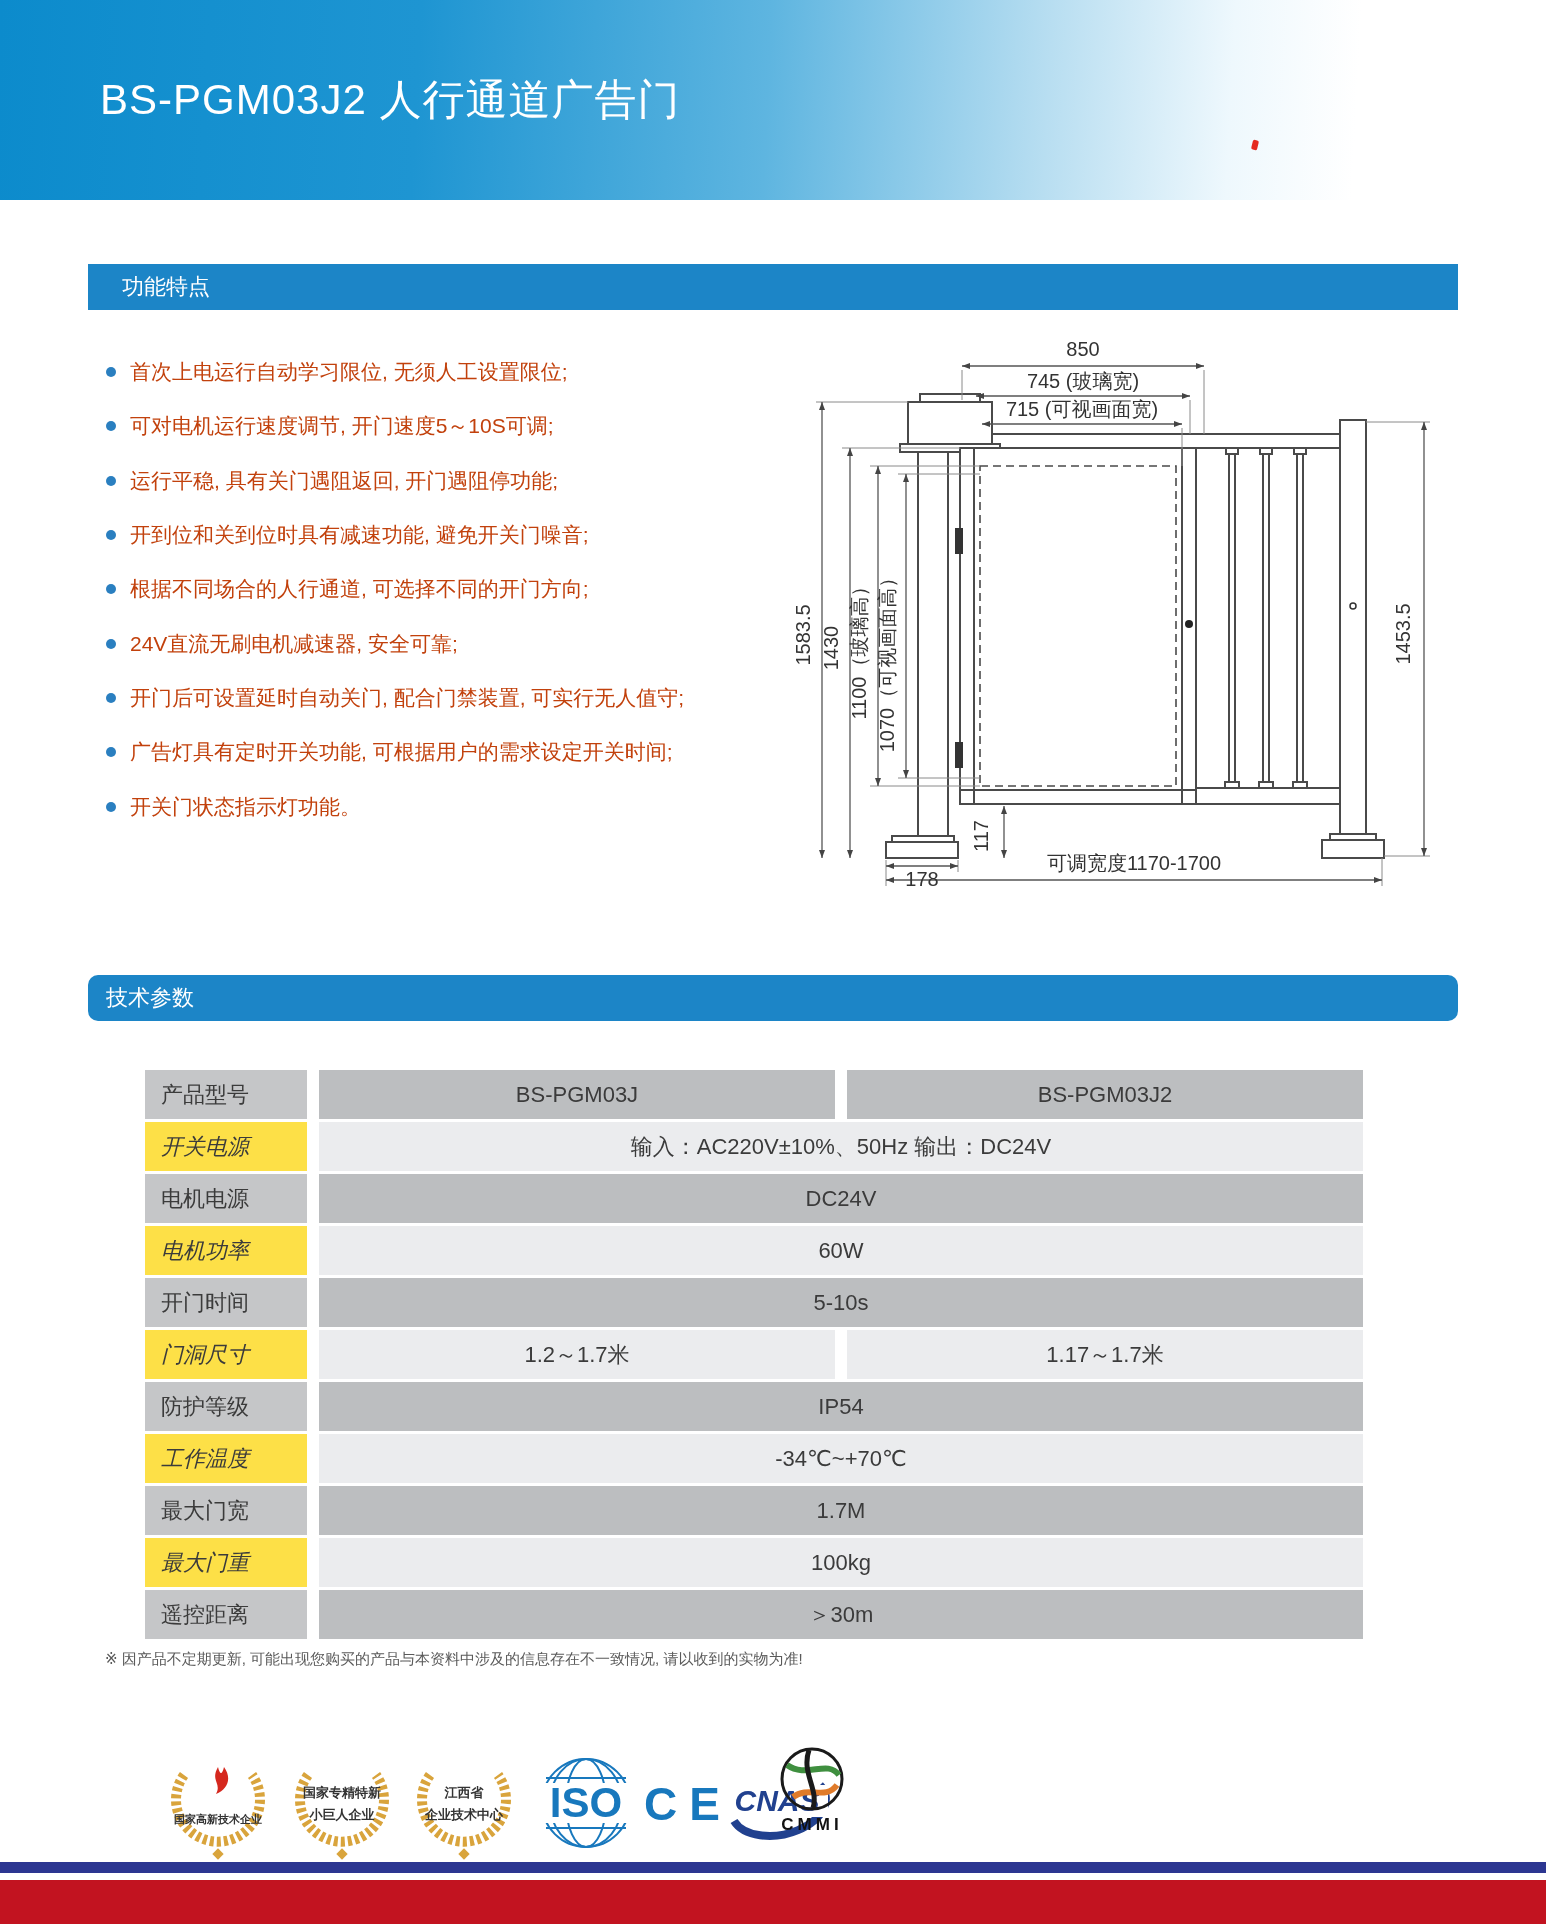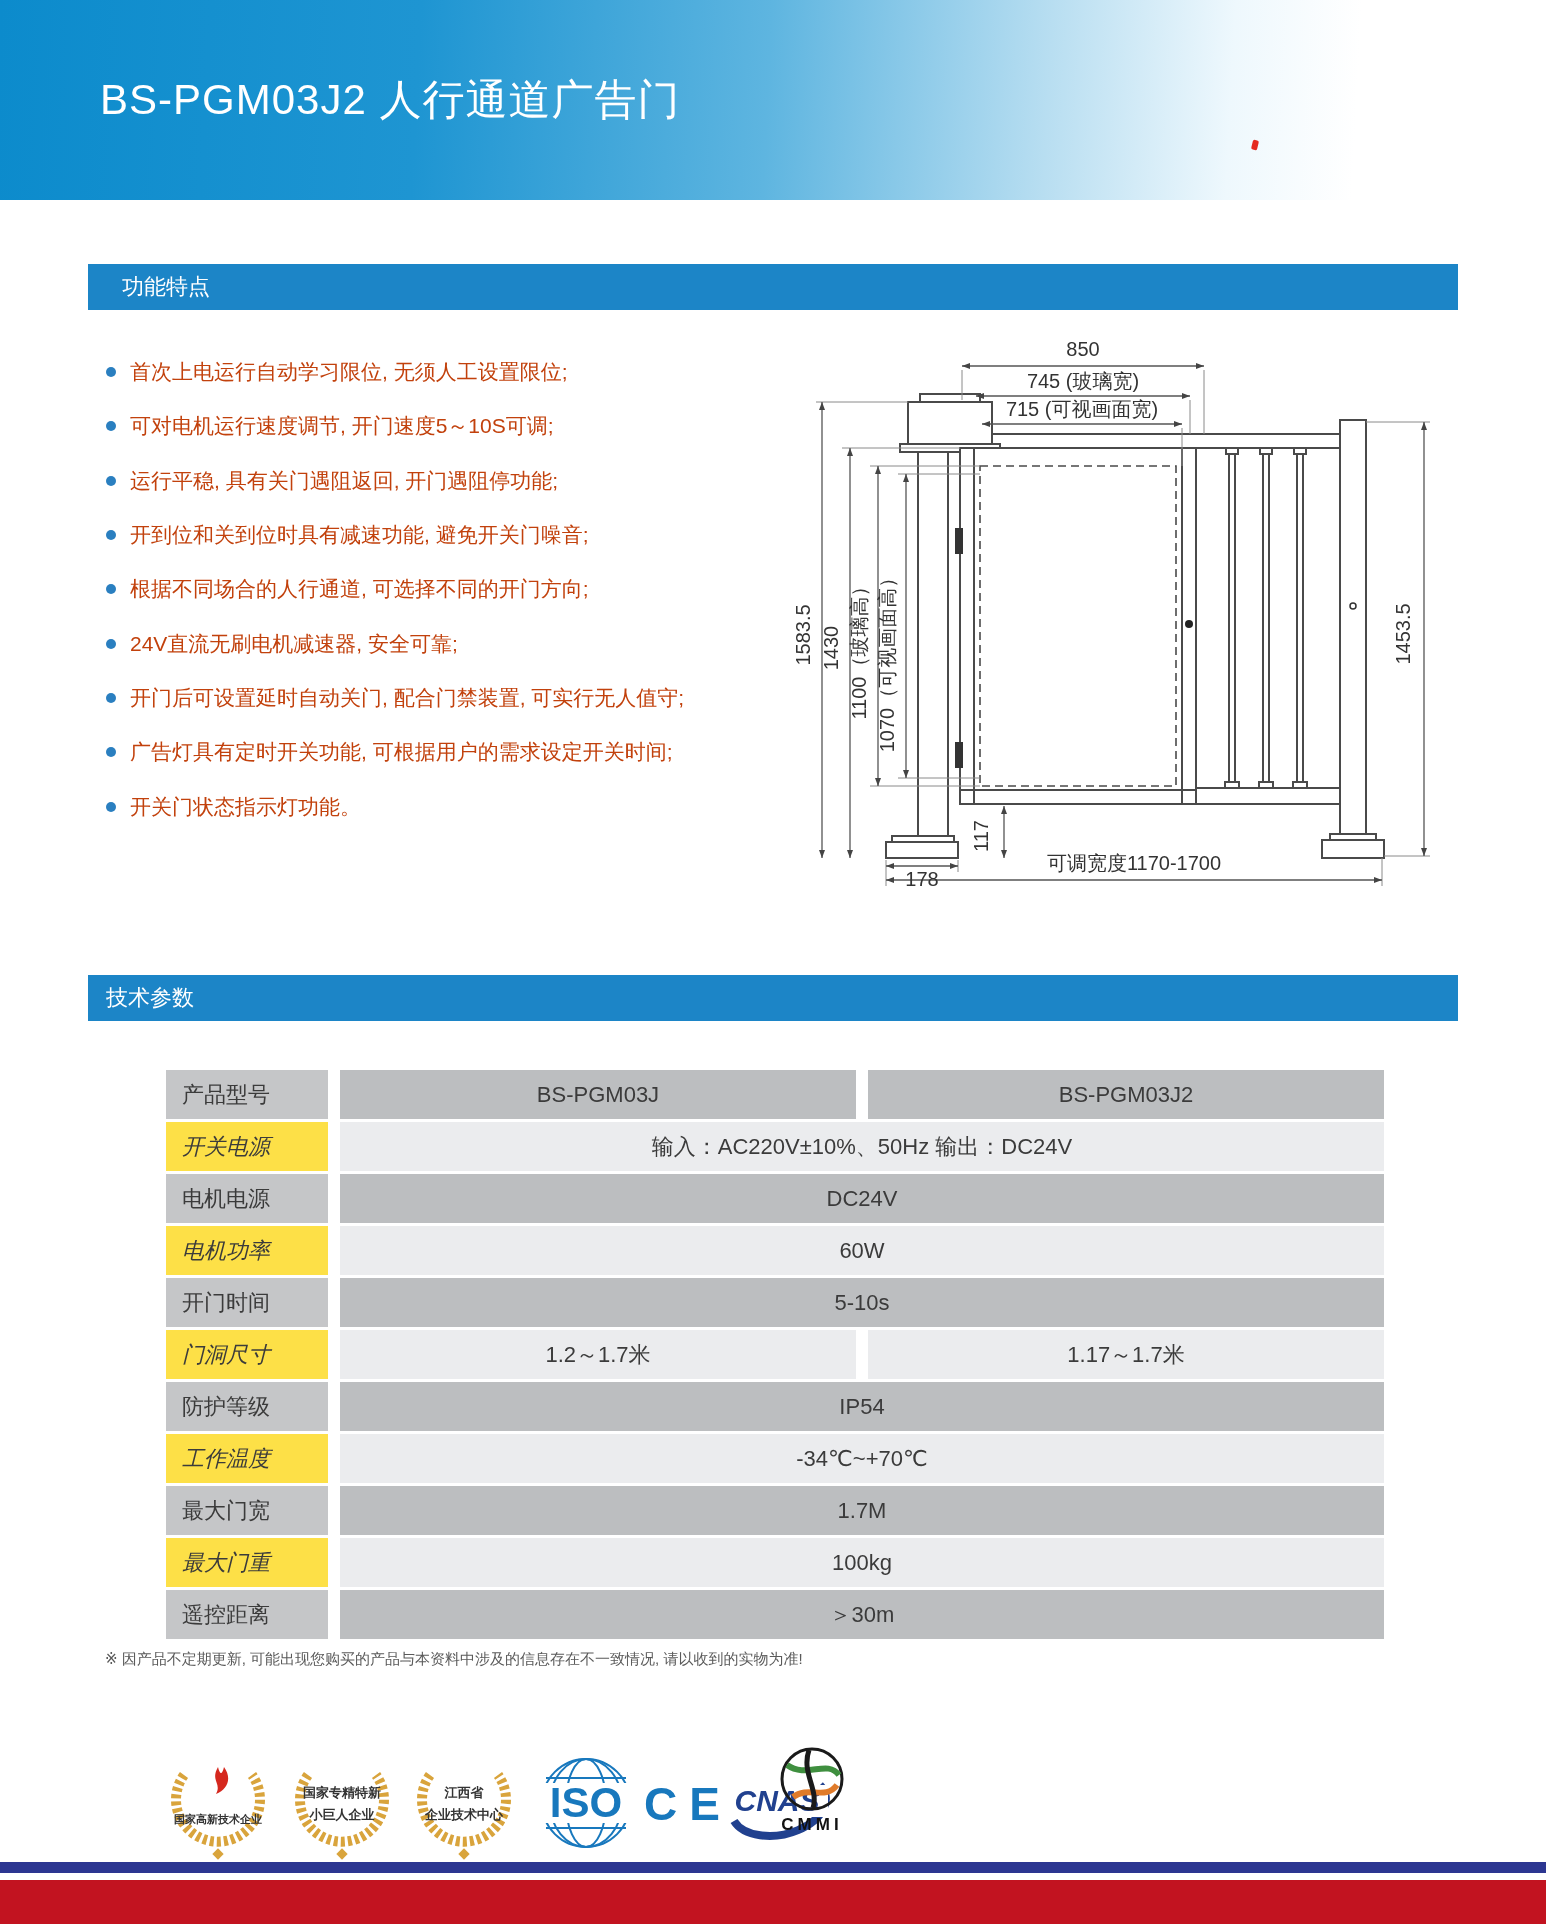--- a/index.html
+++ b/index.html
@@ -9,38 +9,38 @@
   
   .header{position:absolute;left:0;top:0;width:1394px;height:200px;
     background:linear-gradient(93deg,#0c8bcc 0%,#1e95d2 30%,#5eb5e0 55%,#b8def1 75%,#eef8fd 88%,#ffffff 97%);}
   .title{position:absolute;left:100px;top:72px;font-size:42px;color:#ffffff;letter-spacing:1px;white-space:nowrap;}
   .red-speck{position:absolute;left:1252px;top:140px;width:6px;height:10px;background:#e5291f;border-radius:2px;transform:rotate(14deg);}
 
   
   .secbar{position:absolute;left:88px;width:1370px;height:46px;background:#1c85c7;color:#fff;
     display:flex;align-items:center;padding-left:18px;box-sizing:border-box;font-size:22px;}
   .secbar.features{top:264px;padding-left:34px;}
-  .secbar.specs{top:975px;}
+  .secbar.specs{top:975px;border-radius:10px;}
 
   
   .features-list{position:absolute;left:106px;top:345px;list-style:none;margin:0;padding:0;}
   .features-list li{display:flex;align-items:center;height:54.3px;font-size:21px;color:#c2410c;white-space:nowrap;}
   .bullet{width:10px;height:10px;border-radius:50%;background:#2a7fc0;margin-right:14px;flex:0 0 auto;}
 
   
   .diagram{position:absolute;left:0;top:0;width:1546px;height:1924px;pointer-events:none;}
   .diagram text{font-family:"Liberation Sans","DejaVu Sans",sans-serif;font-size:20px;fill:#333;}
   .struct{stroke:#4a4a4a;stroke-width:2;fill:none;}
   .structf{stroke:#4a4a4a;stroke-width:2;fill:#ffffff;}
   .dim{stroke:#555;stroke-width:1.3;fill:none;}
   .ext{stroke:#8a8a8a;stroke-width:1;fill:none;}
   .dash{stroke:#4a4a4a;stroke-width:1.6;fill:none;stroke-dasharray:8 5;}
 
   
-  .spec-table{position:absolute;left:122px;top:1070px;width:1218px;padding-left:44px;}
+  .spec-table{position:absolute;left:101px;top:1070px;width:1218px;padding-left:44px;}
   .trow{display:flex;height:49px;margin-bottom:3px;font-size:22px;color:#3b3b3b;}
   .tlbl{width:162px;flex:0 0 auto;display:flex;align-items:center;padding-left:16px;box-sizing:border-box;}
   .tval{flex:1 1 0;display:flex;align-items:center;justify-content:center;margin-left:12px;text-align:center;}
   .trow.dark .tlbl{background:#c5c6c8;}
   .trow.dark .tval{background:#bcbec0;}
   .trow.light .tlbl{background:#fde047;font-style:italic;}
   .trow.light .tval{background:#ebecee;}
 
   .footnote{position:absolute;left:105px;top:1650px;font-size:15px;color:#5a5a5a;white-space:nowrap;}
 

